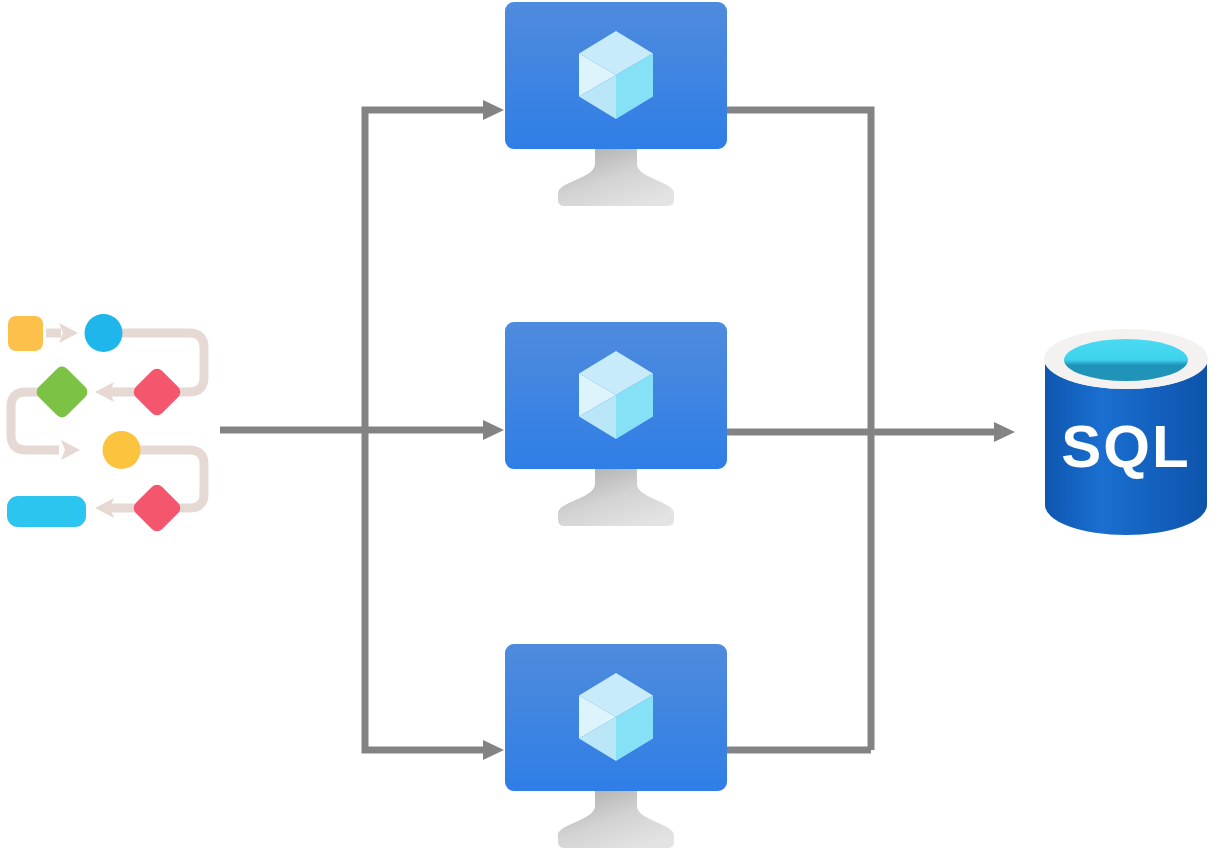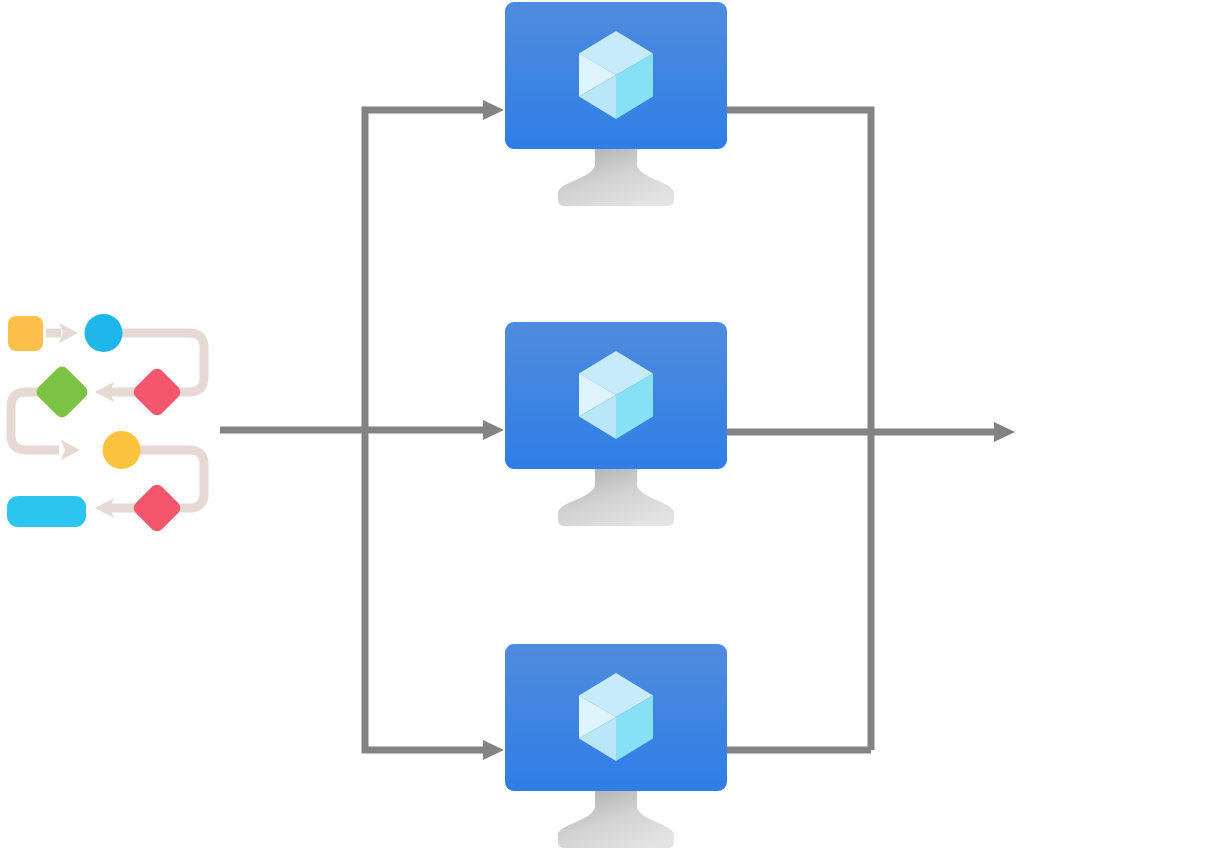--- a/index.html
+++ b/index.html
@@ -112,14 +112,22 @@
       <rect x="0" y="0" width="222" height="147" rx="9" fill="url(#gradScreen)"></rect>
       <g>
         <polygon points="111,29 148,51.5 111,73 74,51.5" fill="#c7ebfa"></polygon>
         <polygon points="148,51.5 148,94.5 111,117 111,73" fill="#87e1f6"></polygon>
         <polygon points="74,51.5 111,73 74,94.5" fill="#ddf4fc"></polygon>
         <polygon points="111,73 111,117 74,94.5" fill="#b9e7f7"></polygon>
       </g>
     </svg>
   </div>
 
+  <div class="node" style="left:1044px;top:329px;width:164px;height:208px;">
+    <svg width="164" height="208" viewBox="0 0 164 208">
+      <path d="M1,30 V176 A81,30 0 0 0 163,176 V30 A81,30 0 0 1 1,30 Z" fill="url(#gradBody)"></path>
+      <ellipse cx="82" cy="30" rx="82" ry="30" fill="#f4f2f1"></ellipse>
+      <ellipse cx="82" cy="31" rx="62" ry="21" fill="url(#gradInner)"></ellipse>
+      <text class="sql-label" x="82" y="138" font-size="60" fill="#ffffff" text-anchor="middle" letter-spacing="2">SQL</text>
+    </svg>
+  </div>
 
 </div>
 
 </body></html>

